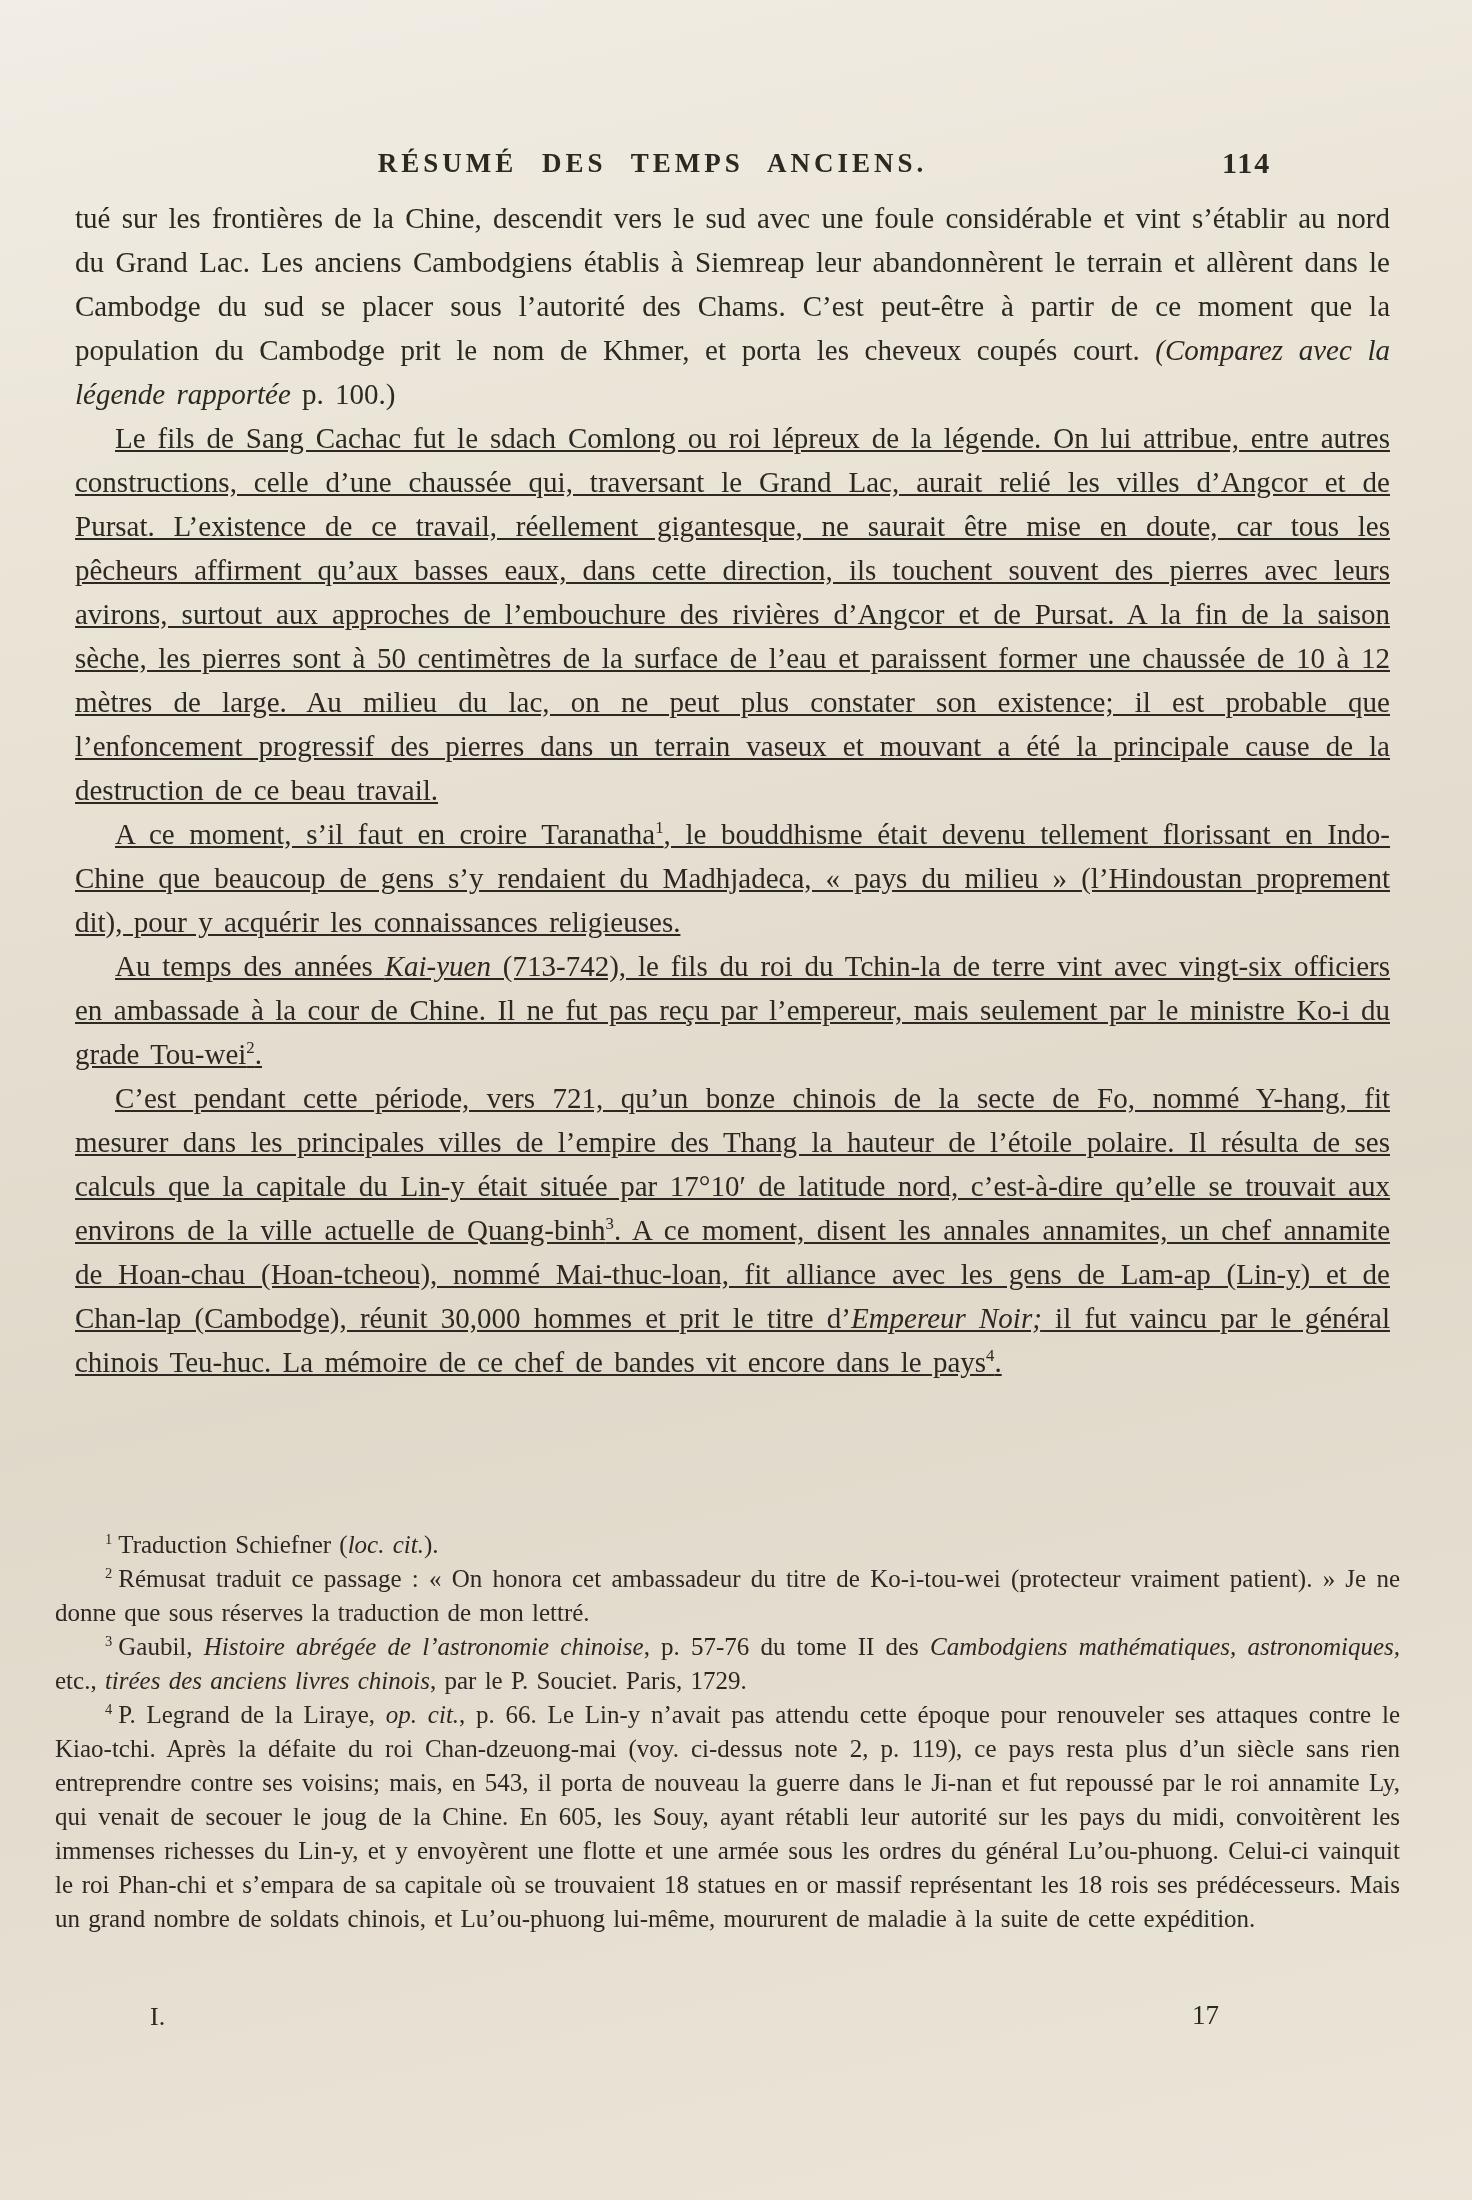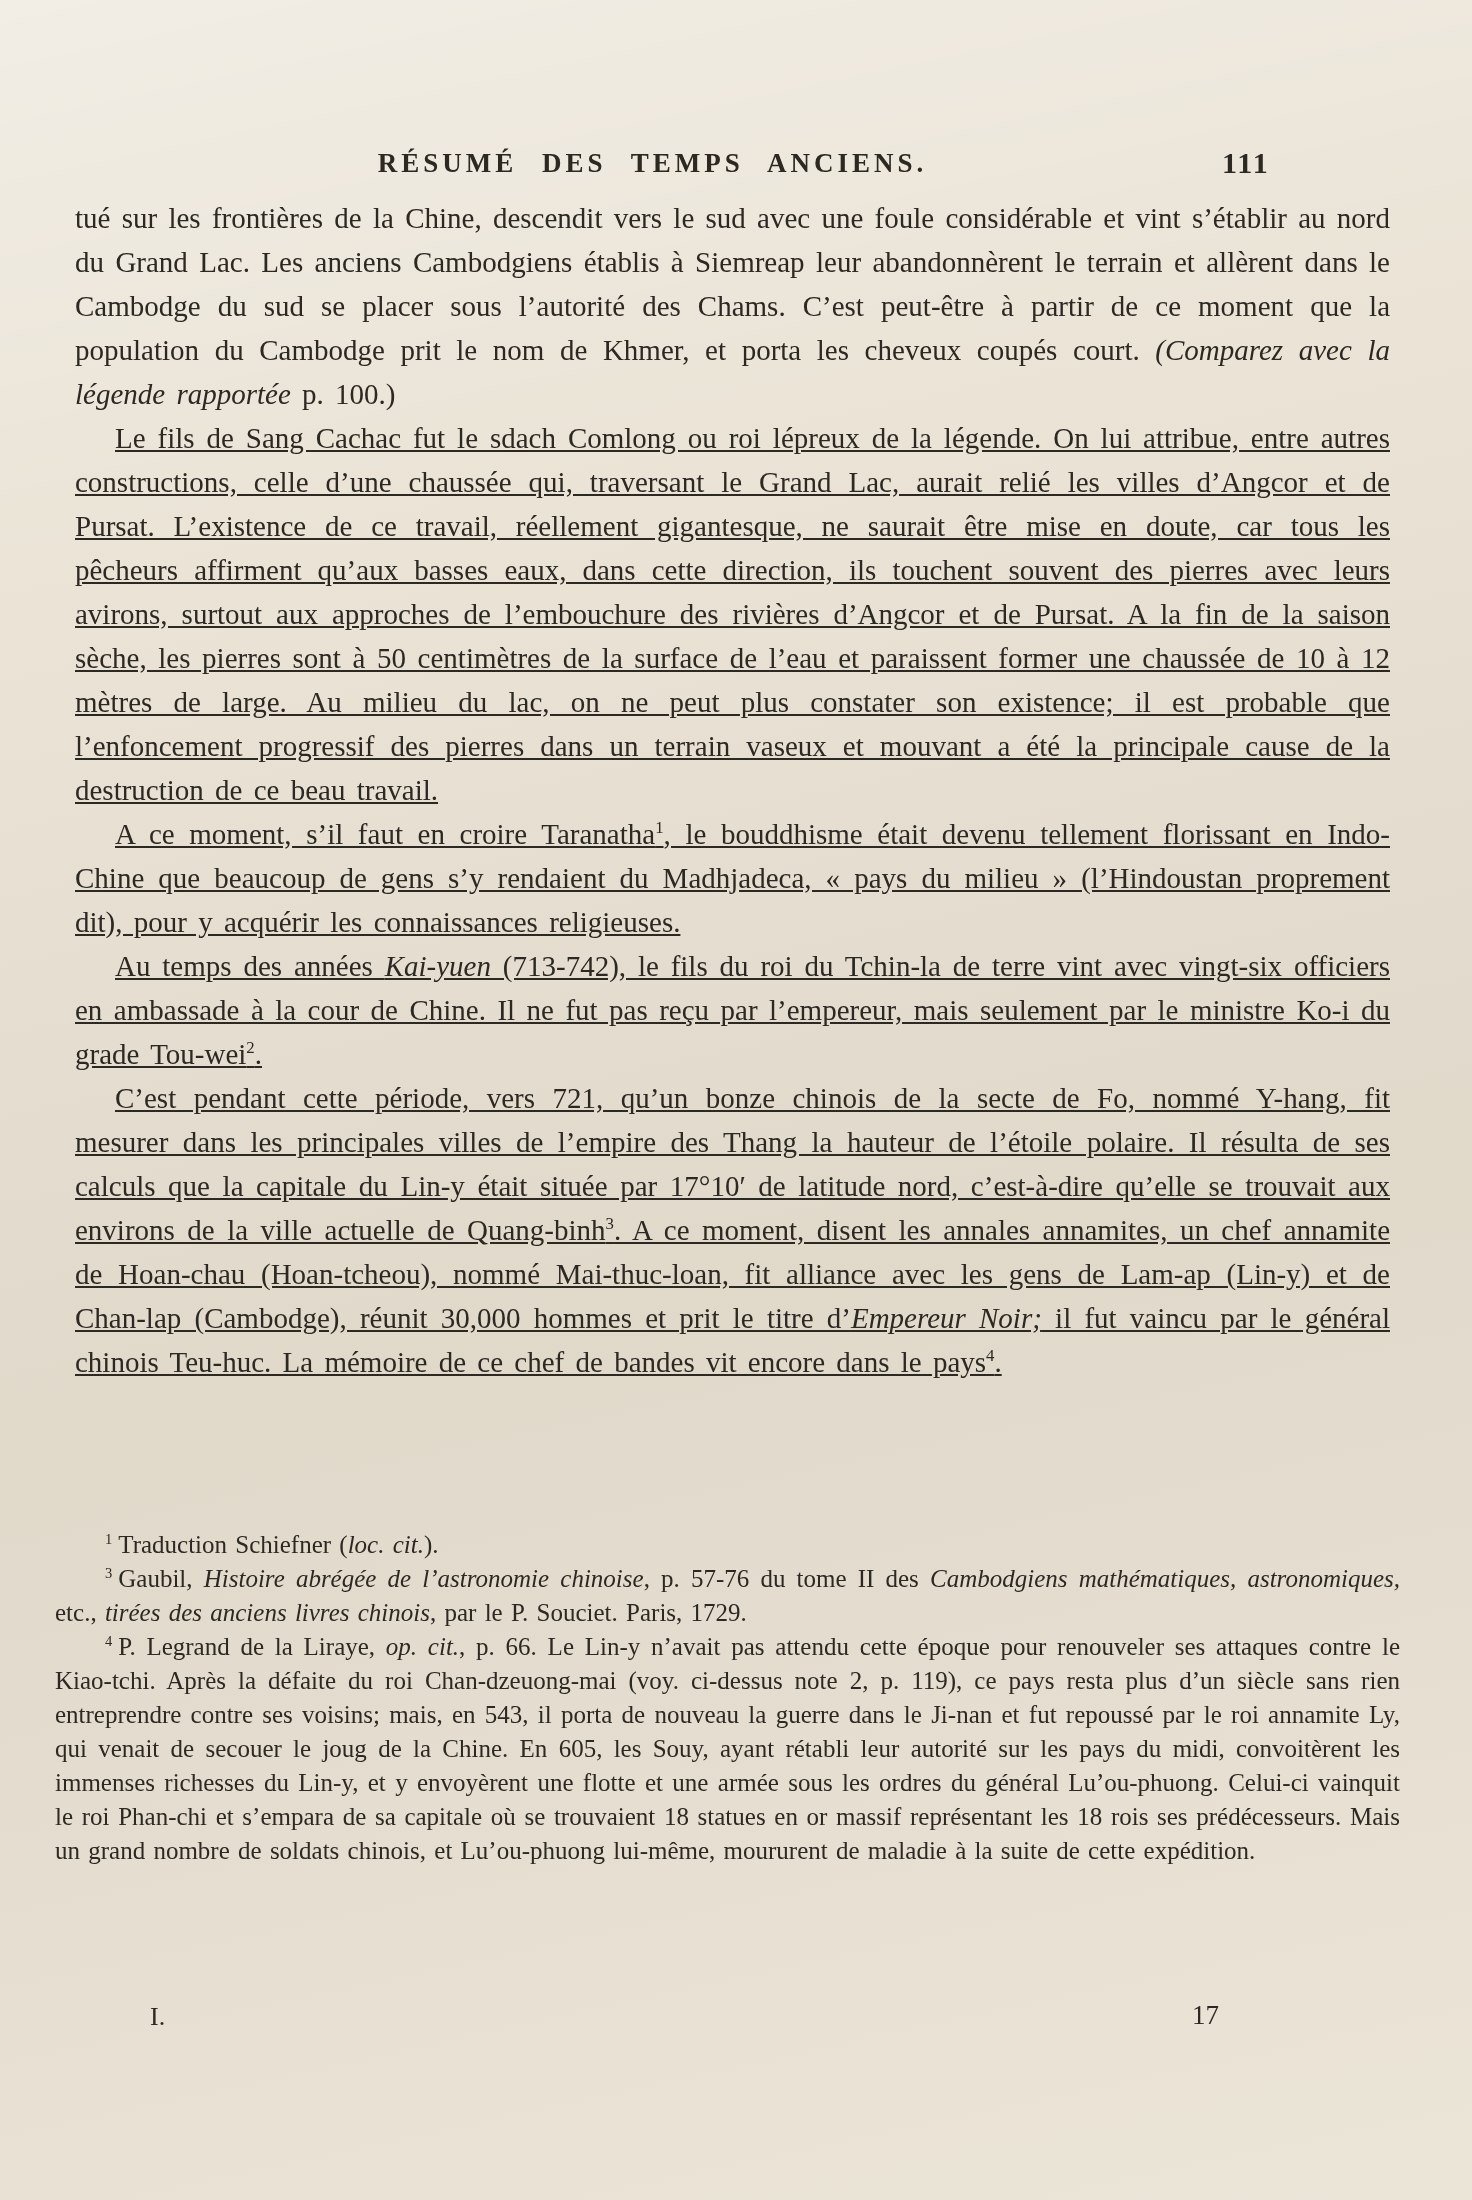--- a/index.html
+++ b/index.html
@@ -64,33 +64,34 @@
     position:absolute;top:2000px;left:1152px;font-size:27px;margin-left:40px;
   }
 </style>
 </head>
 <body>
 
 <div class="page">
 
   <div class="running-header">
     <div class="header-title">RÉSUMÉ DES TEMPS ANCIENS.</div>
-    <div class="header-pagenum">111</div>
+    <div class="header-pagenum">114</div>
   </div>
 
   <div class="body-text" id="body-text">
       <p class=""><span>tué sur les frontières de la Chine, descendit vers le sud avec une foule considérable et vint s’établir au nord du Grand Lac. Les anciens Cambodgiens établis à Siemreap leur abandonnèrent le terrain et allèrent dans le Cambodge du sud se placer sous l’autorité des Chams. C’est peut-être à partir de ce moment que la population du Cambodge prit le nom de Khmer, et porta les cheveux coupés court. </span><span class="it">(Comparez avec la légende rapportée</span><span> p. 100.)</span></p>
       <p class="indent"><span>Le fils de Sang Cachac fut le sdach Comlong ou roi lépreux de la légende. On lui attribue, entre autres constructions, celle d’une chaussée qui, traversant le Grand Lac, aurait relié les villes d’Angcor et de Pursat. L’existence de ce travail, réellement gigantesque, ne saurait être mise en doute, car tous les pêcheurs affirment qu’aux basses eaux, dans cette direction, ils touchent souvent des pierres avec leurs avirons, surtout aux approches de l’embouchure des rivières d’Angcor et de Pursat. A la fin de la saison sèche, les pierres sont à 50 centimètres de la surface de l’eau et paraissent former une chaussée de 10 à 12 mètres de large. Au milieu du lac, on ne peut plus constater son existence; il est probable que l’enfoncement progressif des pierres dans un terrain vaseux et mouvant a été la principale cause de la destruction de ce beau travail.</span></p>
       <p class="indent"><span>A ce moment, s’il faut en croire Taranatha</span><sup>1</sup><span>, le bouddhisme était devenu tellement florissant en Indo-Chine que beaucoup de gens s’y rendaient du Madhjadeca, « pays du milieu » (l’Hindoustan proprement dit), pour y acquérir les connaissances religieuses.</span></p>
       <p class="indent"><span>Au temps des années </span><span class="it">Kai-yuen</span><span> (713-742), le fils du roi du Tchin-la de terre vint avec vingt-six officiers en ambassade à la cour de Chine. Il ne fut pas reçu par l’empereur, mais seulement par le ministre Ko-i du grade Tou-wei</span><sup>2</sup><span>.</span></p>
       <p class="indent"><span>C’est pendant cette période, vers 721, qu’un bonze chinois de la secte de Fo, nommé Y-hang, fit mesurer dans les principales villes de l’empire des Thang la hauteur de l’étoile polaire. Il résulta de ses calculs que la capitale du Lin-y était située par 17°10′ de latitude nord, c’est-à-dire qu’elle se trouvait aux environs de la ville actuelle de Quang-binh</span><sup>3</sup><span>. A ce moment, disent les annales annamites, un chef annamite de Hoan-chau (Hoan-tcheou), nommé Mai-thuc-loan, fit alliance avec les gens de Lam-ap (Lin-y) et de Chan-lap (Cambodge), réunit 30,000 hommes et prit le titre d’</span><span class="it">Empereur Noir;</span><span> il fut vaincu par le général chinois Teu-huc. La mémoire de ce chef de bandes vit encore dans le pays</span><sup>4</sup><span>.</span></p>
     </div>
 
   <div class="footnotes" id="footnotes">
       <p><sup class="fn-marker">1</sup><span>Traduction Schiefner (</span><span class="it">loc. cit.</span><span>).</span></p>
+      <p><sup class="fn-marker">2</sup><span>Rémusat traduit ce passage : « On honora cet ambassadeur du titre de Ko-i-tou-wei (protecteur vraiment patient). » Je ne donne que sous réserves la traduction de mon lettré.</span></p>
       <p><sup class="fn-marker">3</sup><span>Gaubil, </span><span class="it">Histoire abrégée de l’astronomie chinoise</span><span>, p. 57-76 du tome II des </span><span class="it">Cambodgiens mathématiques, astronomiques,</span><span> etc., </span><span class="it">tirées des anciens livres chinois</span><span>, par le P. Souciet. Paris, 1729.</span></p>
       <p><sup class="fn-marker">4</sup><span>P. Legrand de la Liraye, </span><span class="it">op. cit.</span><span>, p. 66. Le Lin-y n’avait pas attendu cette époque pour renouveler ses attaques contre le Kiao-tchi. Après la défaite du roi Chan-dzeuong-mai (voy. ci-dessus note 2, p. 119), ce pays resta plus d’un siècle sans rien entreprendre contre ses voisins; mais, en 543, il porta de nouveau la guerre dans le Ji-nan et fut repoussé par le roi annamite Ly, qui venait de secouer le joug de la Chine. En 605, les Souy, ayant rétabli leur autorité sur les pays du midi, convoitèrent les immenses richesses du Lin-y, et y envoyèrent une flotte et une armée sous les ordres du général Lu’ou-phuong. Celui-ci vainquit le roi Phan-chi et s’empara de sa capitale où se trouvaient 18 statues en or massif représentant les 18 rois ses prédécesseurs. Mais un grand nombre de soldats chinois, et Lu’ou-phuong lui-même, moururent de maladie à la suite de cette expédition.</span></p>
     </div>
 
   <div class="footer-volume">I.</div>
   <div class="footer-sheet">17</div>
 
 </div>
 
 </body></html>

